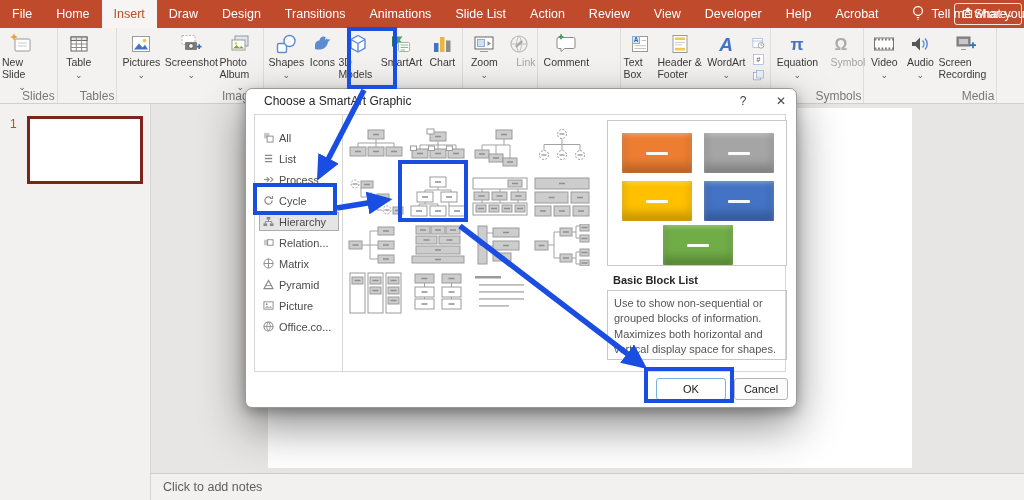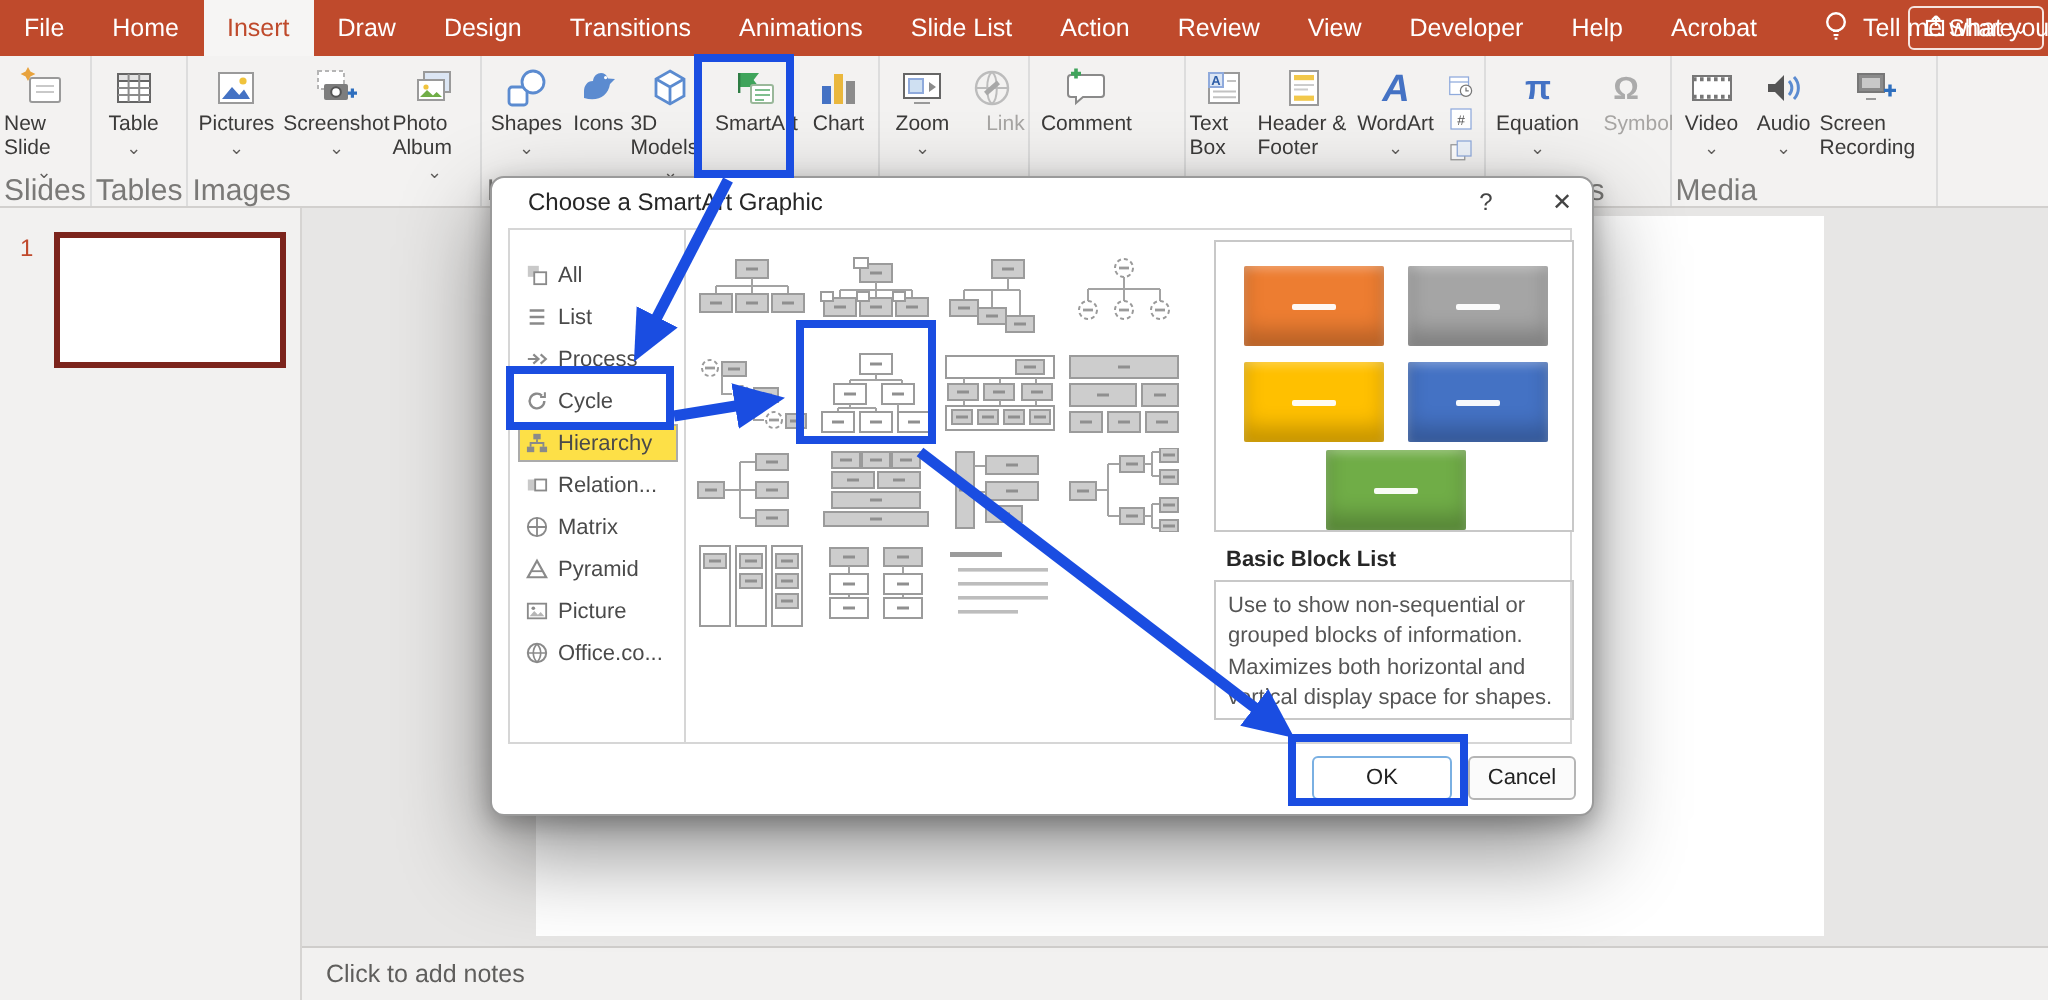--- a/index.html
+++ b/index.html
@@ -19,21 +19,21 @@
           border-bottom:1px solid #d2d0ce;display:flex;z-index:5;}
   .rgroup{display:flex;flex-direction:column;border-right:1px solid #ddd;padding:2px 2px 0;}
   .rbuttons{flex:1;display:flex;align-items:flex-start;}
   .rbtn{display:flex;flex-direction:column;align-items:center;height:60px;padding-top:1px;box-sizing:border-box;}
   .ricon{height:26px;display:flex;align-items:center;justify-content:center;}
   .ricon svg{width:24px;height:24px;}
   .rlabel{font-size:10.5px;color:#3b3a39;line-height:1.12;}
   .rbtn.disabled .rlabel{color:#a7a5a3;margin-left:13px;}
   .chev{line-height:7px;height:8px;}
   .chev::after{content:"⌄";font-size:9px;color:#605e5c;}
-  .rgrouplabel{height:13px;font-size:15px;color:#7a7977;text-align:left;line-height:12px;white-space:nowrap;}
+  .rgrouplabel{height:13px;font-size:12px;color:#7a7977;text-align:right;line-height:12px;white-space:nowrap;margin-left:20px;}
   .rextras{display:flex;flex-direction:column;justify-content:center;gap:1px;height:58px;padding:0 2px;}
   .rextras .xicon svg{width:15px;height:15px;display:block;}
   
   .slidepanel{position:absolute;left:0;top:103px;width:150px;height:397px;background:#f2f1f0;
               border-right:1px solid #d6d4d2;z-index:1;}
   .slidenum{position:absolute;left:10px;top:14px;font-size:12px;color:#c0492c;}
   .slidethumb{position:absolute;left:27px;top:13px;width:110px;height:62px;background:#fff;
               border:3px solid #7c241c;}
   .canvas{position:absolute;left:151px;top:103px;width:873px;height:370px;background:#e7e6e5;z-index:1;}
   .slide{position:absolute;left:117px;top:5px;width:644px;height:360px;background:#fff;}
@@ -48,21 +48,21 @@
   .dctl{position:absolute;top:2px;width:26px;height:20px;text-align:center;line-height:20px;
         font-size:12px;color:#444;}
   .dhelp{left:484px;}
   .dclose{left:522px;}
   .dcontent{position:absolute;left:8px;top:25px;width:532px;height:258px;border:1px solid #d6d6d6;
             background:#fff;box-sizing:border-box;}
   .cats{position:absolute;left:0;top:0;width:88px;height:256px;border-right:1px solid #d6d6d6;
         padding-top:13px;box-sizing:border-box;}
   .cat{display:flex;align-items:center;gap:5px;height:15px;margin:0 3px 2px 4px;padding:1px 3px;
        color:#4a4a4a;border:1px solid transparent;}
-  .cat.sel{background:#fde047;border:1px solid #ababab;}
+  .cat.sel{background:#e5e5e5;border:1px solid #ababab;}
   .cicon{display:flex;}
   .cicon svg{width:11px;height:11px;}
   .gallery{position:absolute;left:90px;top:10px;display:grid;grid-template-columns:repeat(4,62px);
            grid-auto-rows:48px;}
   .gcell{display:flex;align-items:center;justify-content:center;}
   .preview{position:absolute;left:352px;top:5px;width:180px;}
   .pimg{height:146px;border:1px solid #c8c8c8;position:relative;background:#fff;box-sizing:border-box;}
   .pblock{position:absolute;width:70px;height:40px;border-radius:1px;
           box-shadow:inset 0 -8px 10px rgba(0,0,0,.22),inset 0 2px 5px rgba(255,255,255,.3);}
   .pblock::after{content:"";position:absolute;left:50%;top:50%;width:22px;height:3px;

